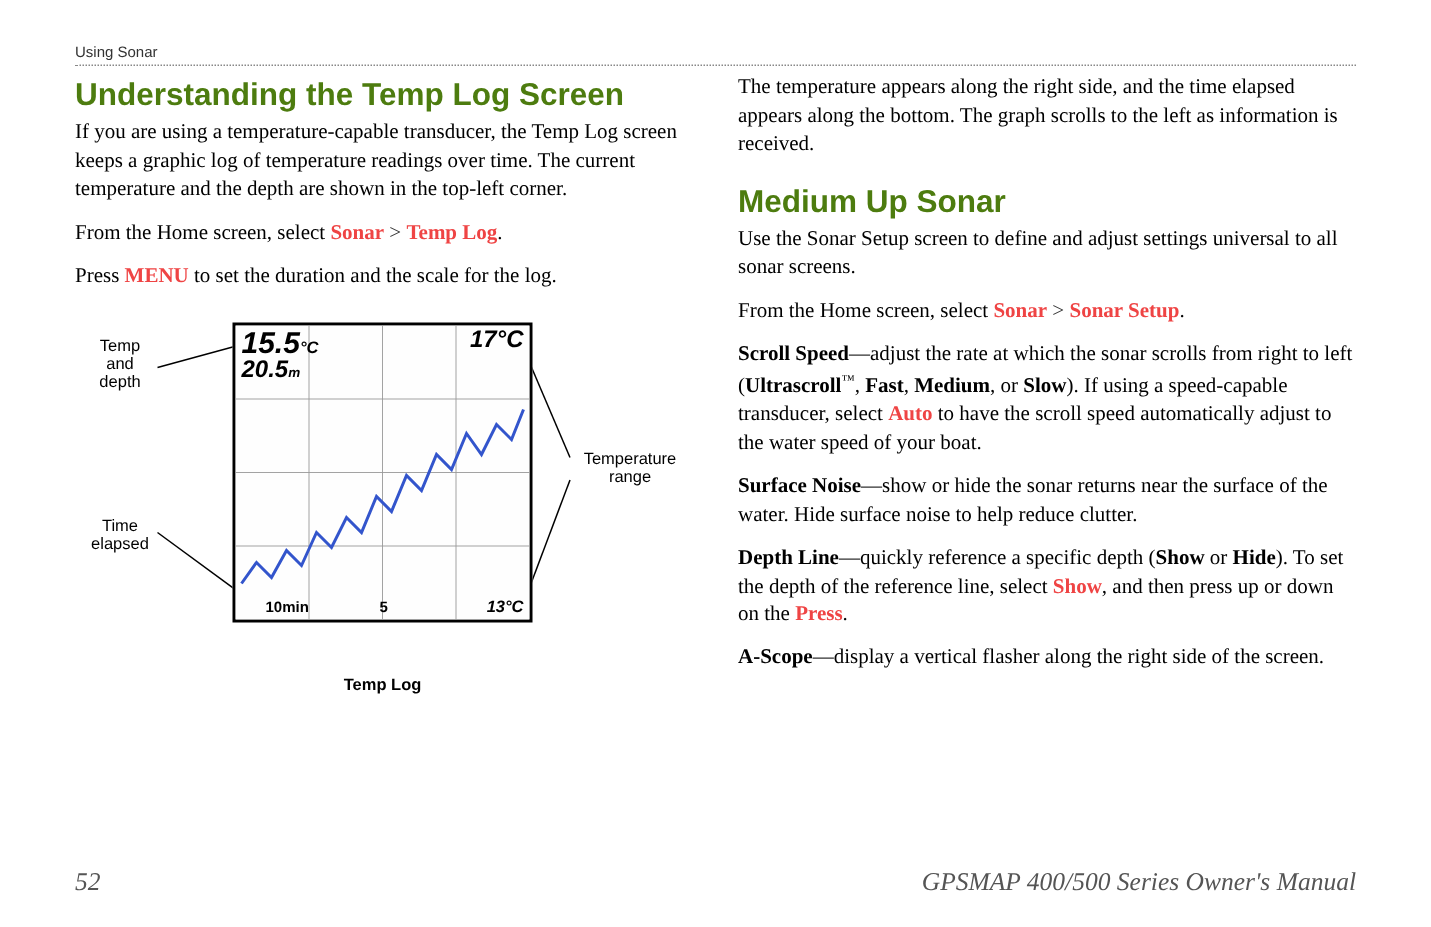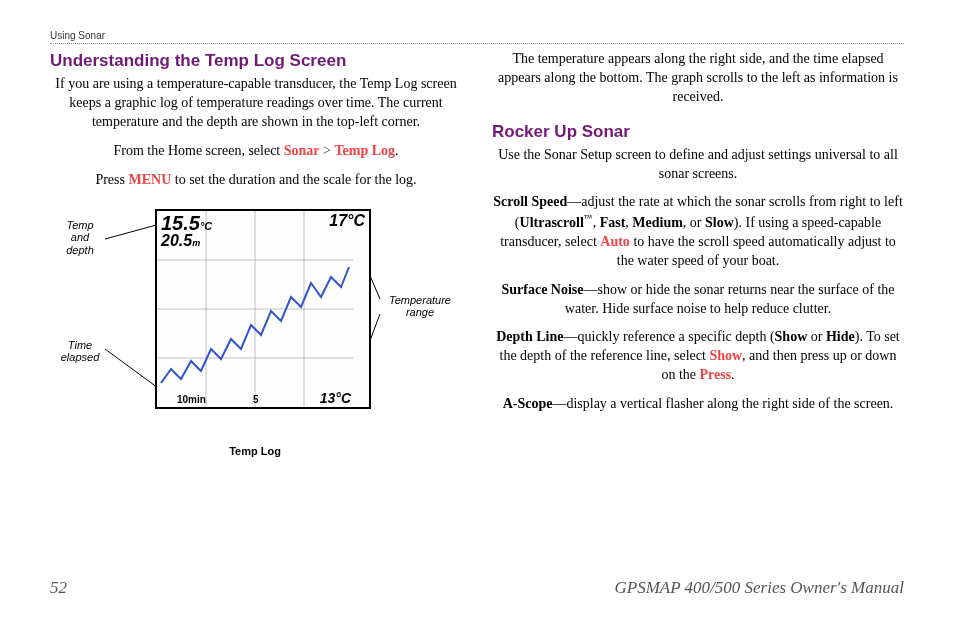--- a/index.html
+++ b/index.html
@@ -35,49 +35,48 @@
     display: flex;
     gap: 30px;
   }
   .col {
     flex: 1;
     font-size: 14px;
     line-height: 1.35;
   }
   h2 {
     font-family: Arial, Helvetica, sans-serif;
-    font-size: 17px;
+    font-size: 21px;
     font-weight: bold;
     margin: 0 0 2px 0;
-    color: #701a75;
-  }
-  p { margin: 0 0 10px 0; text-align: center; }
+    color: #4d7c0f;
+  }
+  p { margin: 0 0 10px 0; }
   .link { color: #ef4444; font-weight: bold; }
   .gt { color: #333; }
   .bold { font-weight: bold; }
   .tm { font-size: 9px; vertical-align: super; }
   .fig-wrap {
     position: relative;
     margin-top: 8px;
     height: 260px;
   }
   .annot {
     position: absolute;
     font-family: Arial, Helvetica, sans-serif;
     font-size: 11px;
-    font-style: italic;
     text-align: center;
     line-height: 1.1;
     color: #000;
   }
   .screen {
     position: absolute;
     left: 105px;
     top: 10px;
-    width: 216px;
+    width: 200px;
     height: 200px;
     border: 2px solid #000;
     background: #fdfdfd;
     box-sizing: border-box;
   }
   .caption {
     position: absolute;
     font-family: Arial, Helvetica, sans-serif;
     font-size: 11px;
     font-weight: bold;
@@ -158,34 +157,37 @@
             <polyline fill="none" stroke="#3355cc" stroke-width="2" points="4,172 14,158 24,168 34,150 44,160 54,138 64,148 74,128 84,138 94,114 104,124 114,100 124,110 134,86 144,96 154,72 164,86 174,66 184,76 192,56"></polyline>
           </svg>
 
           <div class="scr-txt" style="left:4px;top:2px;font-size:20px">
             <span>15.5</span><span style="font-size:11px;font-weight:bold">°C</span>
           </div>
           <div class="scr-txt" style="left:4px;top:22px;font-size:16px">
             <span>20.5</span><span style="font-size:9px;font-weight:bold">m</span>
           </div>
           <div class="scr-txt" style="right:4px;top:2px;font-size:16px">17°C</div>
-          <div class="scr-txt" style="right:18px;bottom:2px;font-size:14px">13°C</div>
+          <div class="scr-txt" style="right:4px;bottom:2px;font-size:11px">13°C</div>
           <div class="scr-txt" style="left:20px;bottom:2px;font-size:10px;font-style:normal">10min</div>
           <div class="scr-txt" style="left:96px;bottom:2px;font-size:10px;font-style:normal">5</div>
         </div>
 
         <div class="caption">Temp Log</div>
       </div>
     </div>
 
     <div class="col">
       <p>The temperature appears along the right side, and the time elapsed appears along the bottom. The graph scrolls to the left as information is received.</p>
 
-      <h2 style="margin-top:14px">Rocker Up Sonar</h2>
+      <h2 style="margin-top:14px">Medium Up Sonar</h2>
       <p>Use the Sonar Setup screen to define and adjust settings universal to all sonar screens.</p>
+      <p>
+        <span>From the Home screen, select </span><span class="link">Sonar</span><span class="gt"> &gt; </span><span class="link">Sonar Setup</span><span>.</span>
+      </p>
       <p>
         <span class="bold">Scroll Speed</span><span>—adjust the rate at which the sonar scrolls from right to left (</span><span class="bold">Ultrascroll</span><span class="tm">™</span><span>, </span><span class="bold">Fast</span><span>, </span><span class="bold">Medium</span><span>, or </span><span class="bold">Slow</span><span>). If using a speed-capable transducer, select </span><span class="link">Auto</span><span> to have the scroll speed automatically adjust to the water speed of your boat.</span>
       </p>
       <p>
         <span class="bold">Surface Noise</span><span>—show or hide the sonar returns near the surface of the water. Hide surface noise to help reduce clutter.</span>
       </p>
       <p>
         <span class="bold">Depth Line</span><span>—quickly reference a specific depth (</span><span class="bold">Show</span><span> or </span><span class="bold">Hide</span><span>). To set the depth of the reference line, select </span><span class="link">Show</span><span>, and then press up or down on the </span><span class="link">Press</span><span>.</span>
       </p>
       <p>

